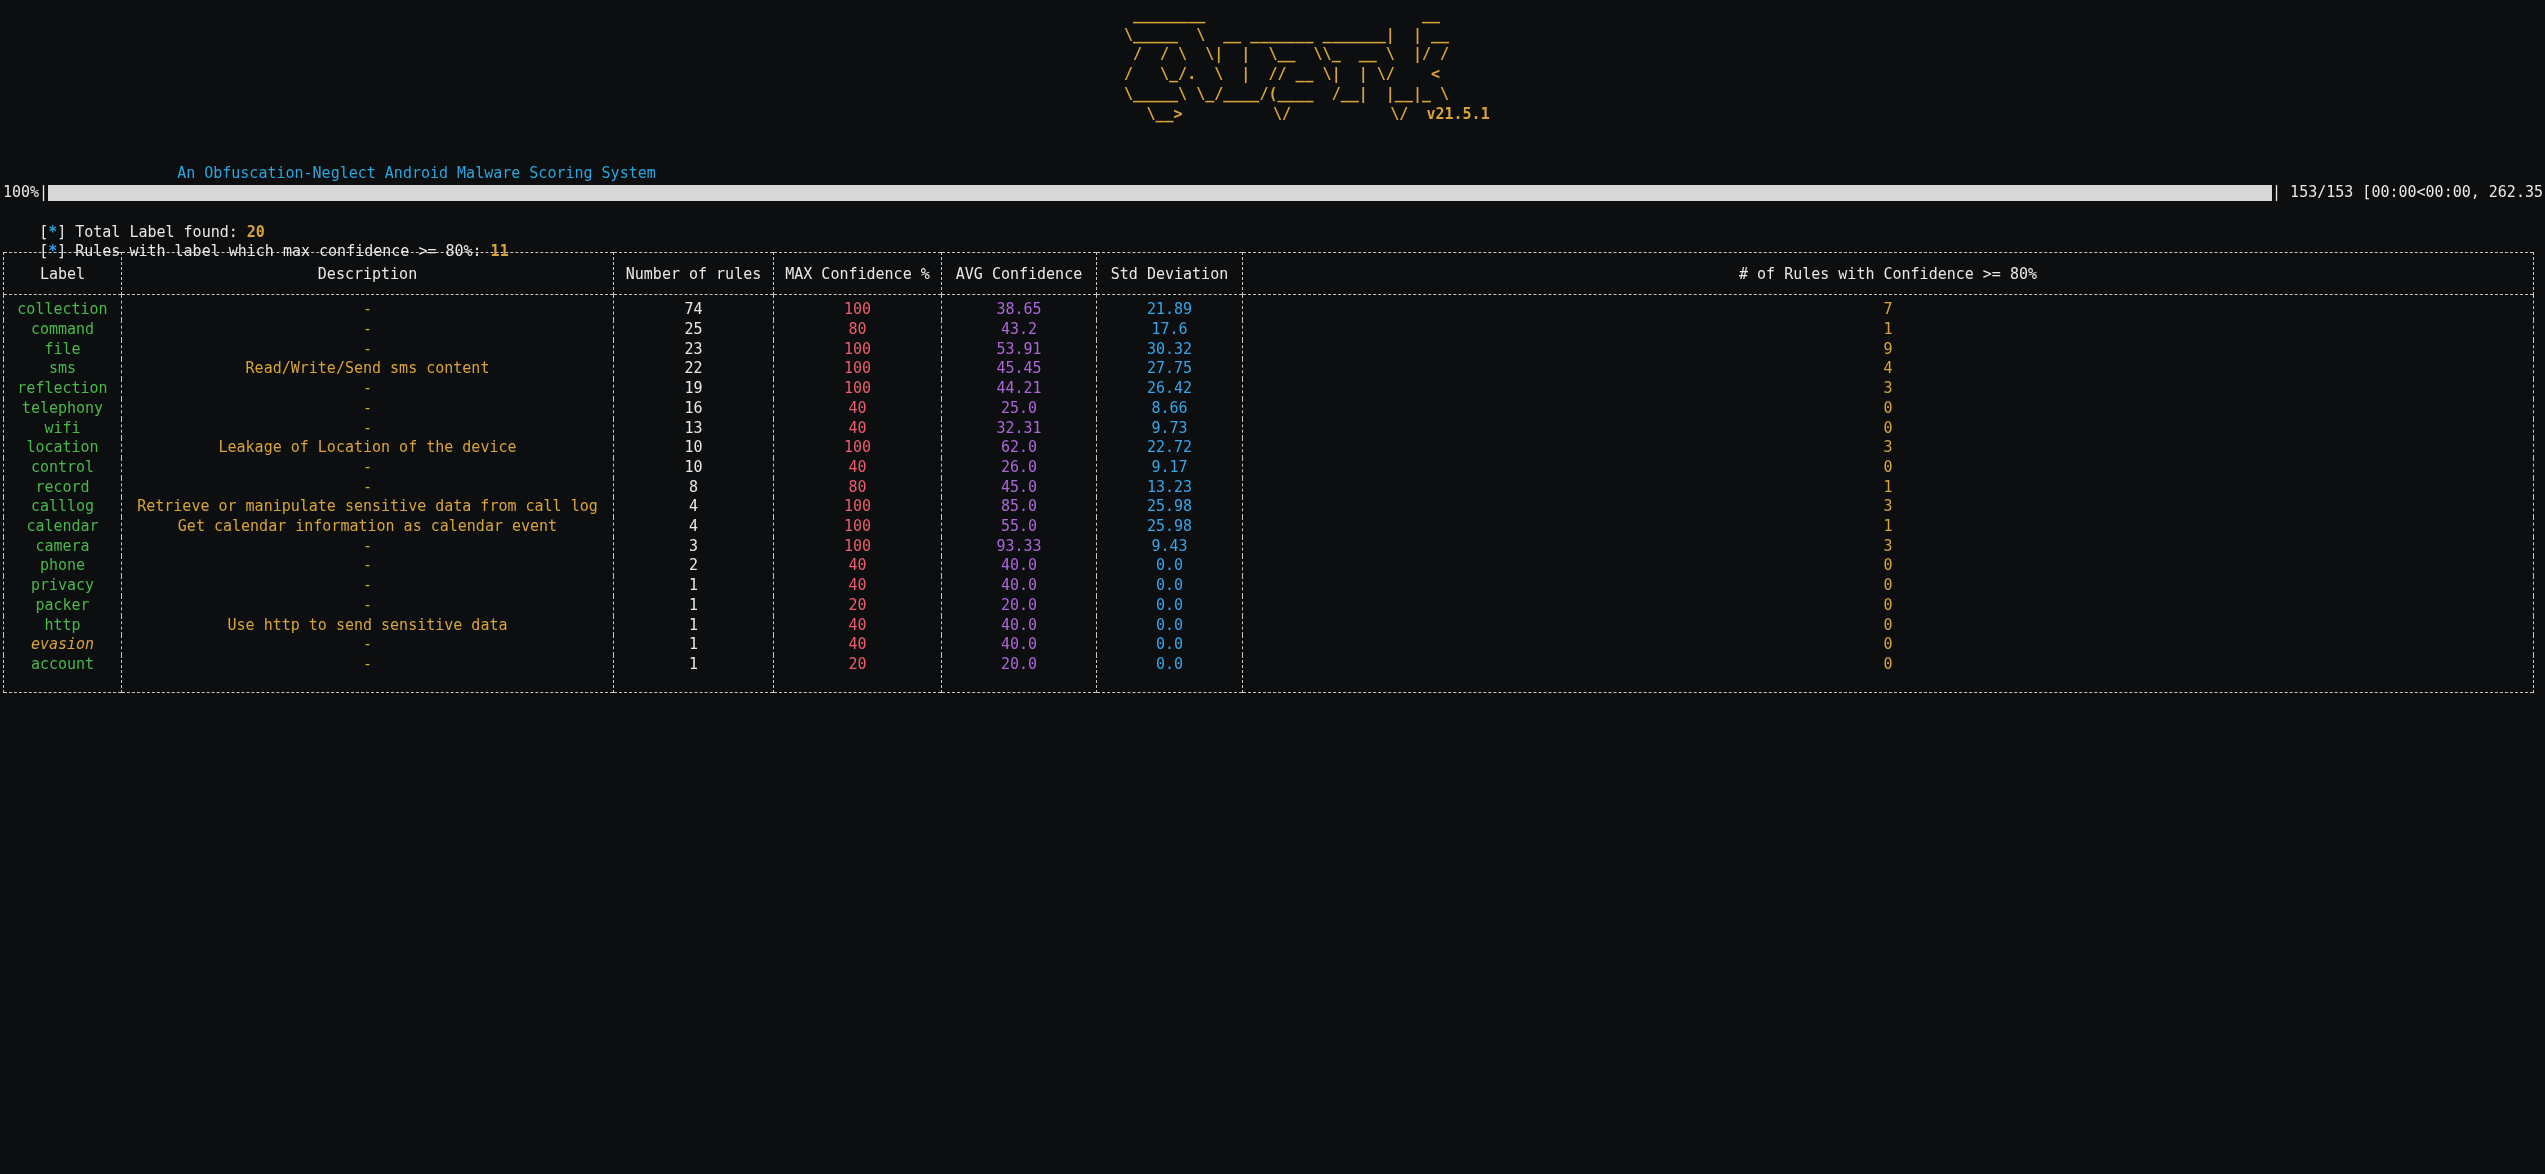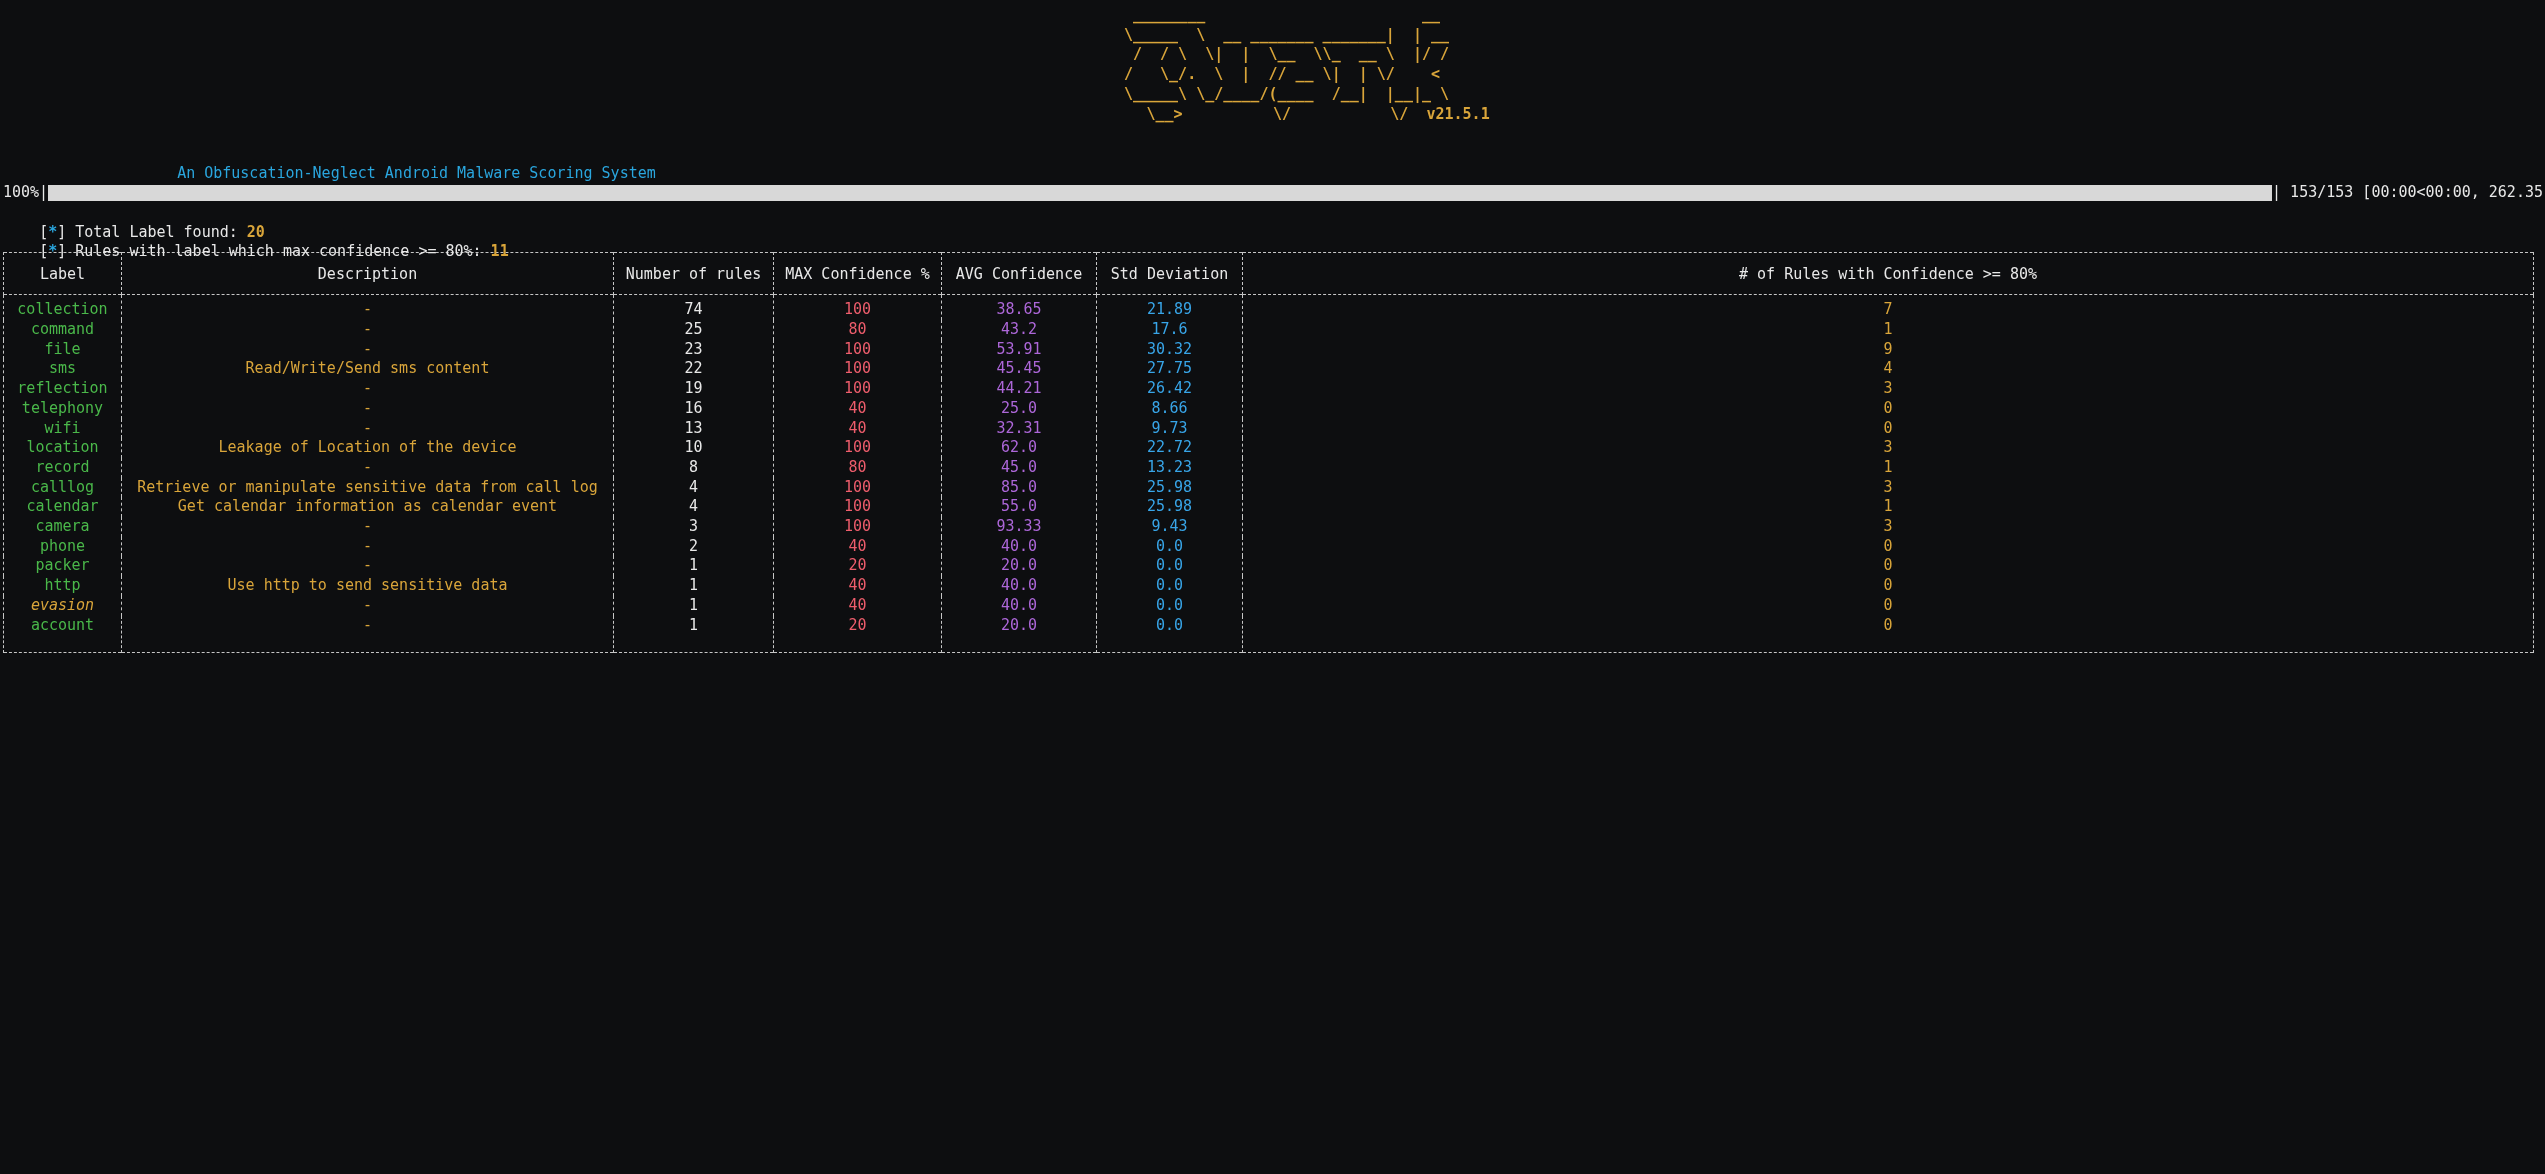--- a/index.html
+++ b/index.html
@@ -173,20 +173,29 @@
         <tr>
           <td class="c-label">location</td>
           <td class="c-desc">Leakage of Location of the device</td>
           <td class="c-rules">10</td>
           <td class="c-max">100</td>
           <td class="c-avg">62.0</td>
           <td class="c-std">22.72</td>
           <td class="c-high">3</td>
         </tr>
         <tr>
+          <td class="c-label">control</td>
+          <td class="c-desc">-</td>
+          <td class="c-rules">10</td>
+          <td class="c-max">40</td>
+          <td class="c-avg">26.0</td>
+          <td class="c-std">9.17</td>
+          <td class="c-high">0</td>
+        </tr>
+        <tr>
           <td class="c-label">record</td>
           <td class="c-desc">-</td>
           <td class="c-rules">8</td>
           <td class="c-max">80</td>
           <td class="c-avg">45.0</td>
           <td class="c-std">13.23</td>
           <td class="c-high">1</td>
         </tr>
         <tr>
           <td class="c-label">calllog</td>
@@ -218,20 +227,29 @@
         <tr>
           <td class="c-label">phone</td>
           <td class="c-desc">-</td>
           <td class="c-rules">2</td>
           <td class="c-max">40</td>
           <td class="c-avg">40.0</td>
           <td class="c-std">0.0</td>
           <td class="c-high">0</td>
         </tr>
         <tr>
+          <td class="c-label">privacy</td>
+          <td class="c-desc">-</td>
+          <td class="c-rules">1</td>
+          <td class="c-max">40</td>
+          <td class="c-avg">40.0</td>
+          <td class="c-std">0.0</td>
+          <td class="c-high">0</td>
+        </tr>
+        <tr>
           <td class="c-label">packer</td>
           <td class="c-desc">-</td>
           <td class="c-rules">1</td>
           <td class="c-max">20</td>
           <td class="c-avg">20.0</td>
           <td class="c-std">0.0</td>
           <td class="c-high">0</td>
         </tr>
         <tr>
           <td class="c-label">http</td>

